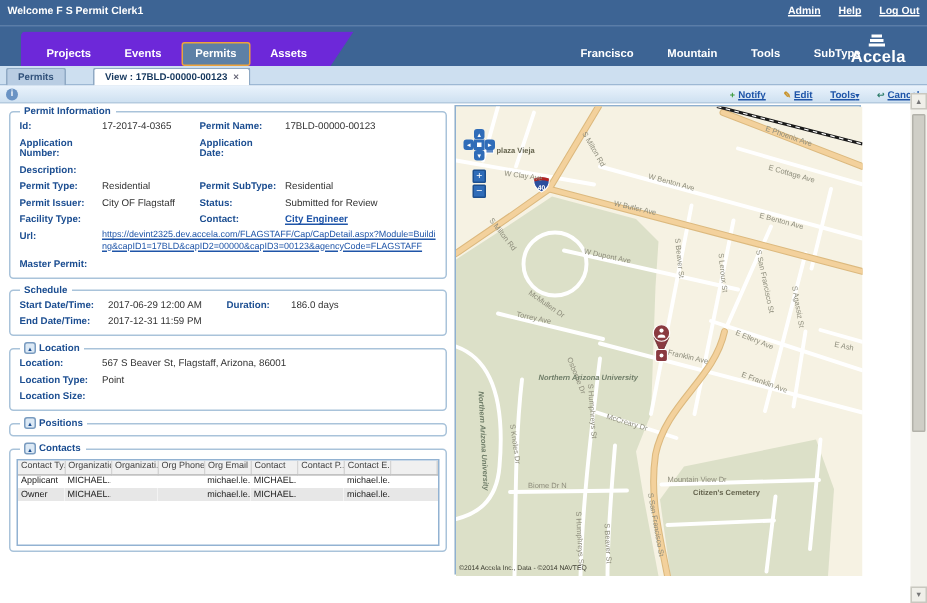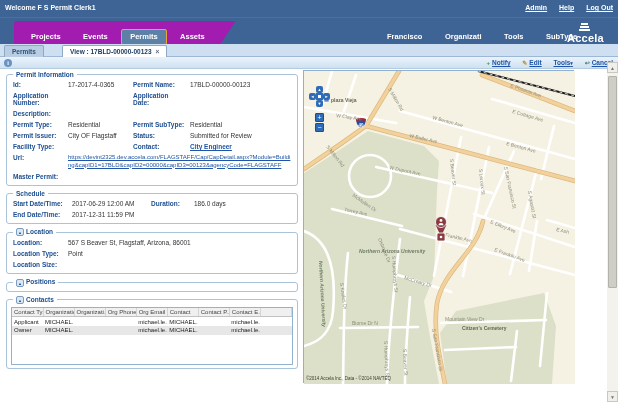--- a/index.html
+++ b/index.html
@@ -3,21 +3,21 @@
 <meta charset="utf-8">
 <style>
   * { margin:0; padding:0; box-sizing:border-box; }
   html,body { width:618px; height:402px; overflow:hidden; background:#fff;
     font-family:"Liberation Sans", sans-serif; }
   .topbar { position:absolute; left:0; top:0; width:618px; height:17px; background:#3d6494; }
   .welcome { position:absolute; left:5px; top:4px; font-size:7px; font-weight:bold; color:#fff; }
   .toplinks { position:absolute; right:5px; top:4px; font-size:7px; font-weight:bold; color:#fff; }
   .toplinks a { color:#fff; text-decoration:underline; margin-left:10px; cursor:pointer; }
   .navbar { position:absolute; left:0; top:17px; width:618px; height:27px; background:#3d6494; border-top:1px solid #4a70a0; }
-  .tabgroup { position:absolute; left:14px; top:3px; height:24px; background:#a21caf;
+  .tabgroup { position:absolute; left:14px; top:3px; height:24px; background:#6d28d9;
     padding:4px 22px 0 8px; clip-path:polygon(0 0,100% 0,calc(100% - 16px) 100%,0 100%); border-radius:3px 0 0 0; }
   .navtab { display:inline-block; color:#fff; font-size:7.5px; font-weight:bold; padding:3px 9px 4px; cursor:pointer; }
   .navtab.active { background:#5d80a6; border:1px solid #eda33c; border-radius:2px; padding:2px 8px 3px; }
   .navtabs-right { position:absolute; left:378px; top:7px; }
   .brand { position:absolute; right:6px; top:4px; text-align:right; color:#fff; }
   .brand-row { display:flex; align-items:center; justify-content:space-between;flex-direction:column; }
   .brand-name { font-size:11px; font-weight:bold; letter-spacing:.2px; }
   .brand-tag { font-size:4.5px; color:#c9d7e8; margin-top:0px; }
   .subtabs { position:absolute; left:0; top:44px; width:618px; height:13px; background:#cddff0; border-bottom:1px solid #9db8d4; }
   .subtab { position:absolute; top:1px; height:12px; font-size:6.5px; font-weight:bold; line-height:12px;
@@ -93,21 +93,21 @@
 
 <div class="navbar">
   <div class="tabgroup">
     <span class="navtab">Projects</span>
     <span class="navtab">Events</span>
     <span class="navtab active">Permits</span>
     <span class="navtab">Assets</span>
   </div>
   <div class="navtabs-right">
     <span class="navtab">Francisco</span>
-    <span class="navtab">Organizati</span>
+    <span class="navtab">Mountain</span>
     <span class="navtab">Tools</span>
     <span class="navtab">SubType</span>
   </div>
   <div class="brand">
     <div class="brand-row">
       <svg width="11" height="10" viewBox="0 0 11 10" style="margin-right:2px">
         <rect x="2" y="1" width="7" height="2" fill="#fff"></rect>
         <rect x="1" y="4" width="9" height="2" fill="#fff"></rect>
         <rect x="0" y="7" width="11" height="2" fill="#fff"></rect>
       </svg>

